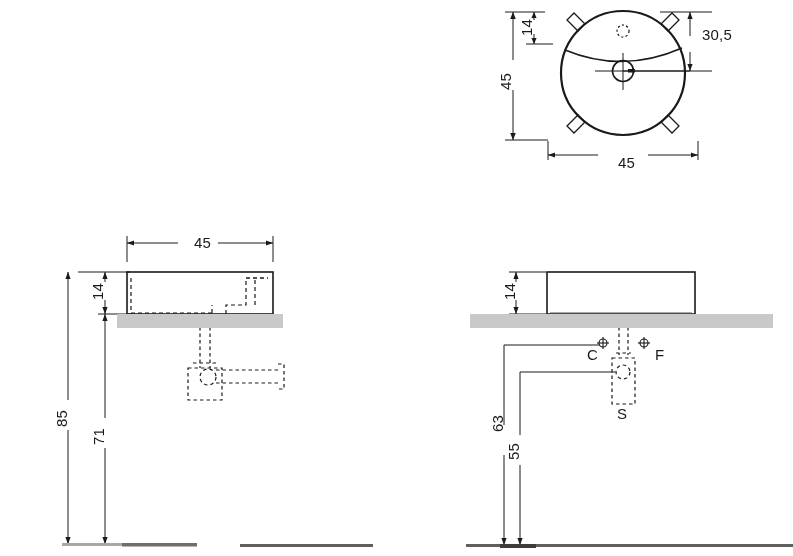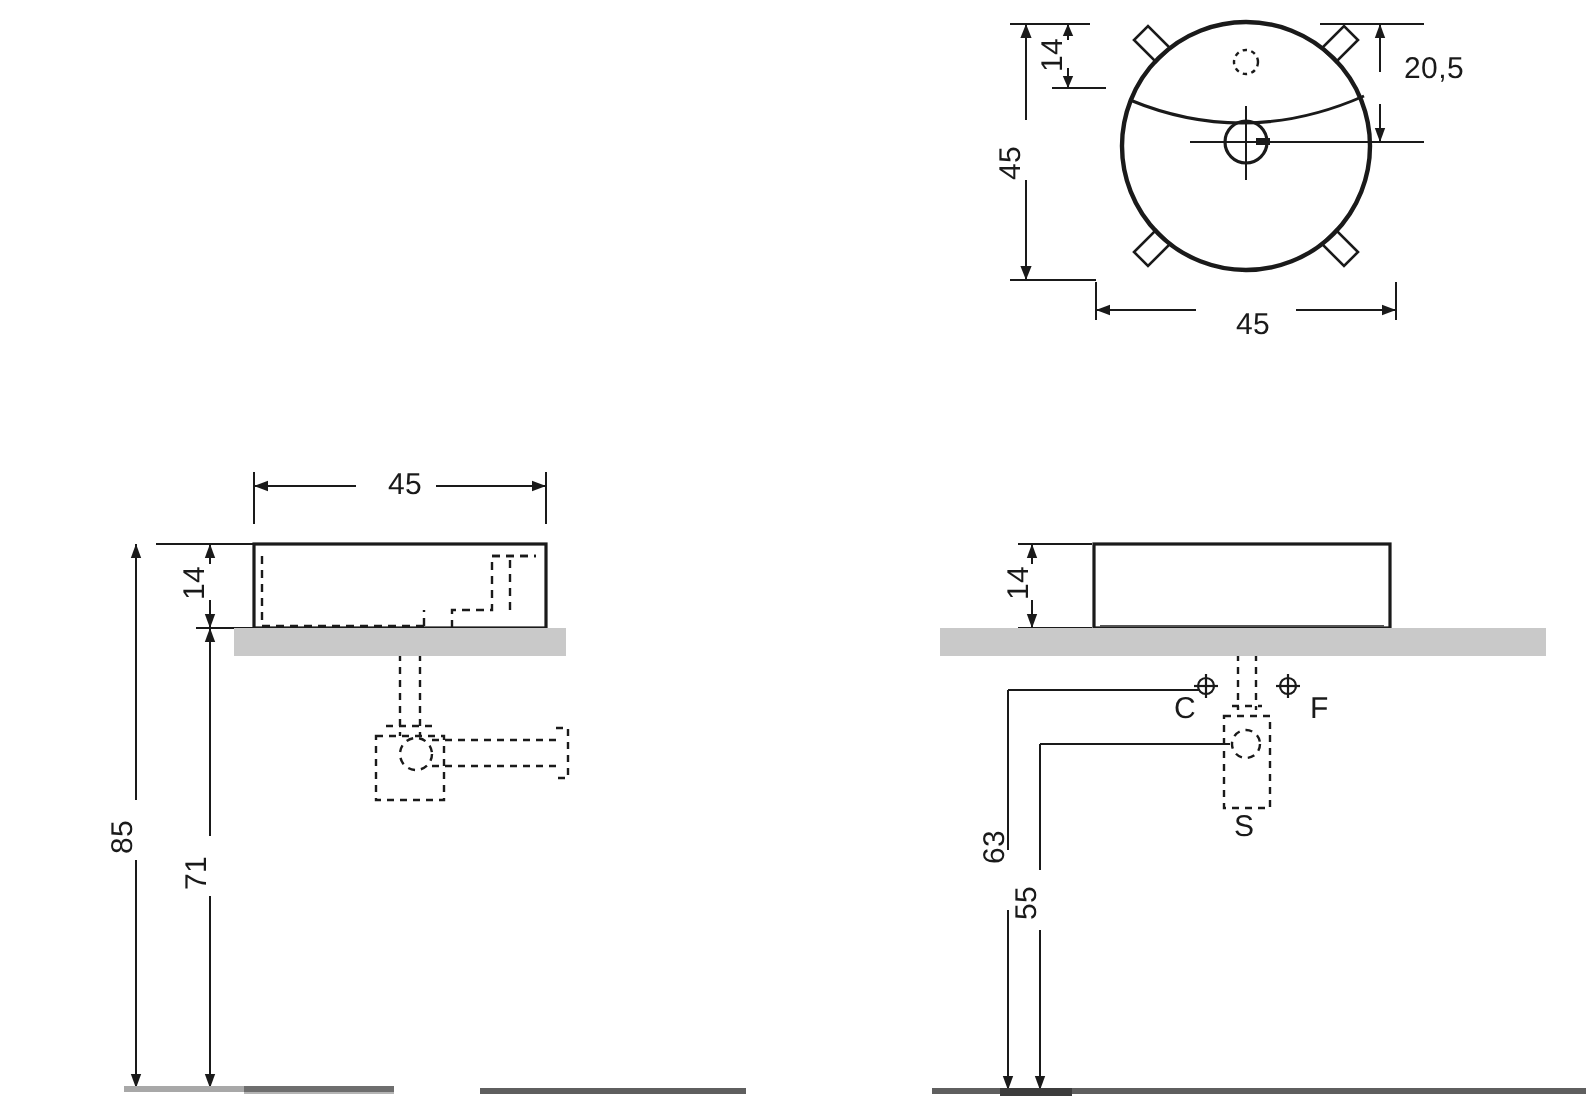--- a/index.html
+++ b/index.html
@@ -86,21 +86,21 @@
       <circle cx="623" cy="71" r="10.5" stroke-width="1.6"></circle>
       <line x1="623" y1="53" x2="623" y2="90" stroke-width="1"></line>
       <line x1="595" y1="71" x2="690" y2="71" stroke-width="1"></line>
       <rect x="628" y="69" width="7" height="3.5" fill="#1a1a1a" stroke="none"></rect>
     </g>
   </svg>
 
   <span class="lbl rot" style="left:498px;top:90px;">45</span>
   <span class="lbl rot" style="left:519px;top:36px;">14</span>
   <span class="lbl" style="left:612px;top:155px;background:#fff;padding:0 6px;">45</span>
-  <span class="lbl" style="left:702px;top:27px;">20,5</span>
+  <span class="lbl" style="left:702px;top:27px;">30,5</span>
 
   <svg width="793" height="556">
     <g stroke="#1a1a1a" fill="none" stroke-linecap="butt">
 
       <line x1="127" y1="236" x2="127" y2="262" stroke-width="1"></line>
       <line x1="273" y1="236" x2="273" y2="262" stroke-width="1"></line>
       <line x1="127" y1="243" x2="178" y2="243" stroke-width="1"></line>
       <line x1="218" y1="243" x2="273" y2="243" stroke-width="1"></line>
       <polygon points="127,243 134,240.4 134,245.6" fill="#1a1a1a" stroke="none"></polygon>
       <polygon points="273,243 266,240.4 266,245.6" fill="#1a1a1a" stroke="none"></polygon>

